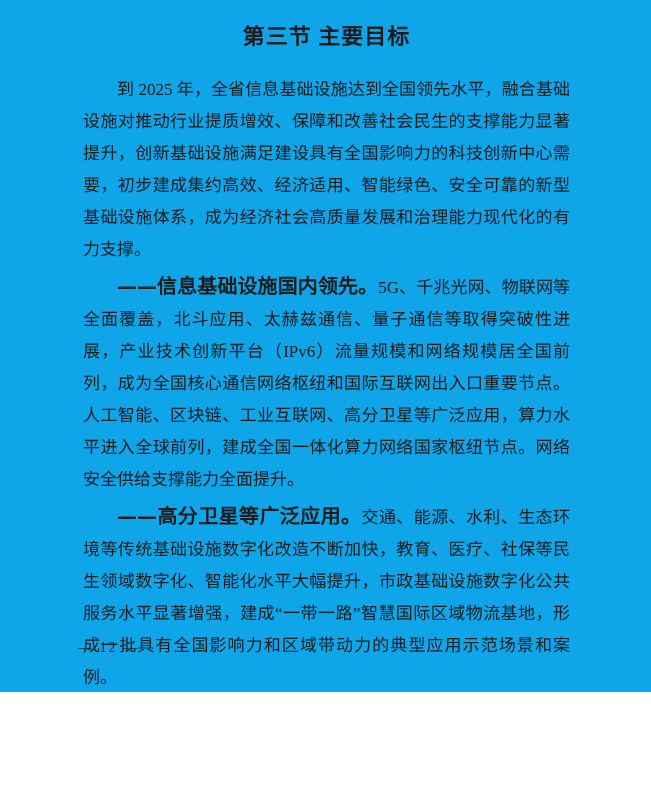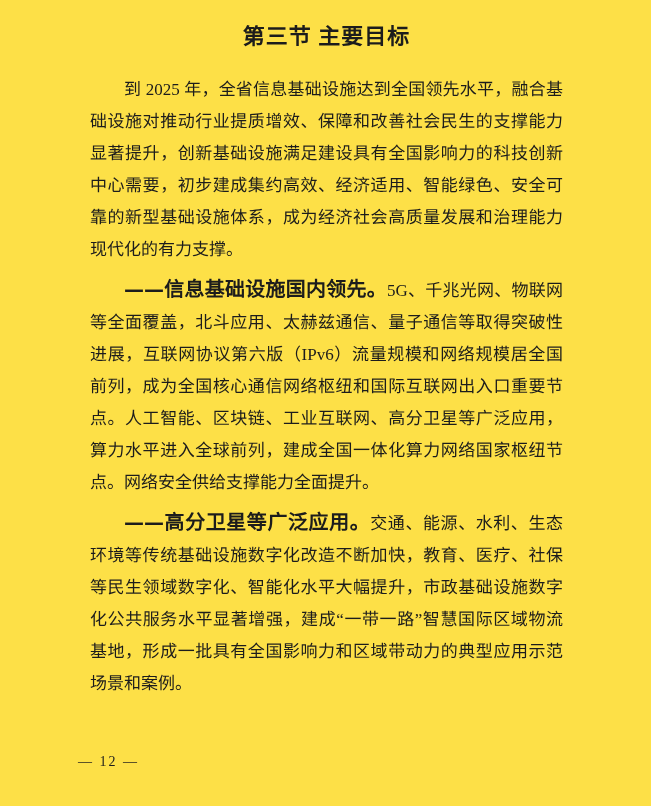--- a/index.html
+++ b/index.html
@@ -10,35 +10,35 @@
   body {
     width: 651px;
     height: 806px;
     overflow: hidden;
     font-family: "Liberation Serif", "DejaVu Serif", serif;
     color: #1c1c1c;
   }
   .page {
     position: relative;
     width: 651px;
-    height: 806px;
+    height: 692px;
     box-sizing: border-box;
     padding: 18px 81px 0 83px;
-    background: #fde047;
+    background: #0ea5e9;
   }
   .doc-title {
     margin: 0 0 22px 0;
     font-size: 22px;
     font-weight: bold;
     text-align: center;
     letter-spacing: 1px;
     font-family: "Liberation Serif", "DejaVu Serif", serif;
   }
   .body-text .para {
-    margin: 7px;
+    margin: 0;
     font-size: 17px;
     line-height: 32px;
     text-align: justify;
     text-indent: 2em;
     word-break: break-all;
   }
   .body-text .para + .para {
     margin-top: 4px;
   }
   .para .lead {
@@ -60,21 +60,21 @@
 <body>
 
 <div class="page">
 
   <h1 class="doc-title">第三节 主要目标</h1>
 
   <div class="body-text">
 
     <p class="para"><span class="lead"></span><span>到 2025 年，全省信息基础设施达到全国领先水平，融合基础设施对推动行业提质增效、保障和改善社会民生的支撑能力显著提升，创新基础设施满足建设具有全国影响力的科技创新中心需要，初步建成集约高效、经济适用、智能绿色、安全可靠的新型基础设施体系，成为经济社会高质量发展和治理能力现代化的有力支撑。</span></p>
 
-    <p class="para"><span class="lead">——信息基础设施国内领先。</span><span>5G、千兆光网、物联网等全面覆盖，北斗应用、太赫兹通信、量子通信等取得突破性进展，互联网协议第六版（IPv6）流量规模和网络规模居全国前列，成为全国核心通信网络枢纽和国际互联网出入口重要节点。人工智能、区块链、工业互联网、高分卫星等广泛应用，算力水平进入全球前列，建成全国一体化算力网络国家枢纽节点。网络安全供给支撑能力全面提升。</span></p>
+    <p class="para"><span class="lead">——信息基础设施国内领先。</span><span>5G、千兆光网、物联网等全面覆盖，北斗应用、太赫兹通信、量子通信等取得突破性进展，产业技术创新平台（IPv6）流量规模和网络规模居全国前列，成为全国核心通信网络枢纽和国际互联网出入口重要节点。人工智能、区块链、工业互联网、高分卫星等广泛应用，算力水平进入全球前列，建成全国一体化算力网络国家枢纽节点。网络安全供给支撑能力全面提升。</span></p>
 
     <p class="para"><span class="lead">——高分卫星等广泛应用。</span><span>交通、能源、水利、生态环境等传统基础设施数字化改造不断加快，教育、医疗、社保等民生领域数字化、智能化水平大幅提升，市政基础设施数字化公共服务水平显著增强，建成“一带一路”智慧国际区域物流基地，形成一批具有全国影响力和区域带动力的典型应用示范场景和案例。</span></p>
 
 
   </div>
 
   <div class="page-footer">— 12 —</div>
 
 </div>
 

